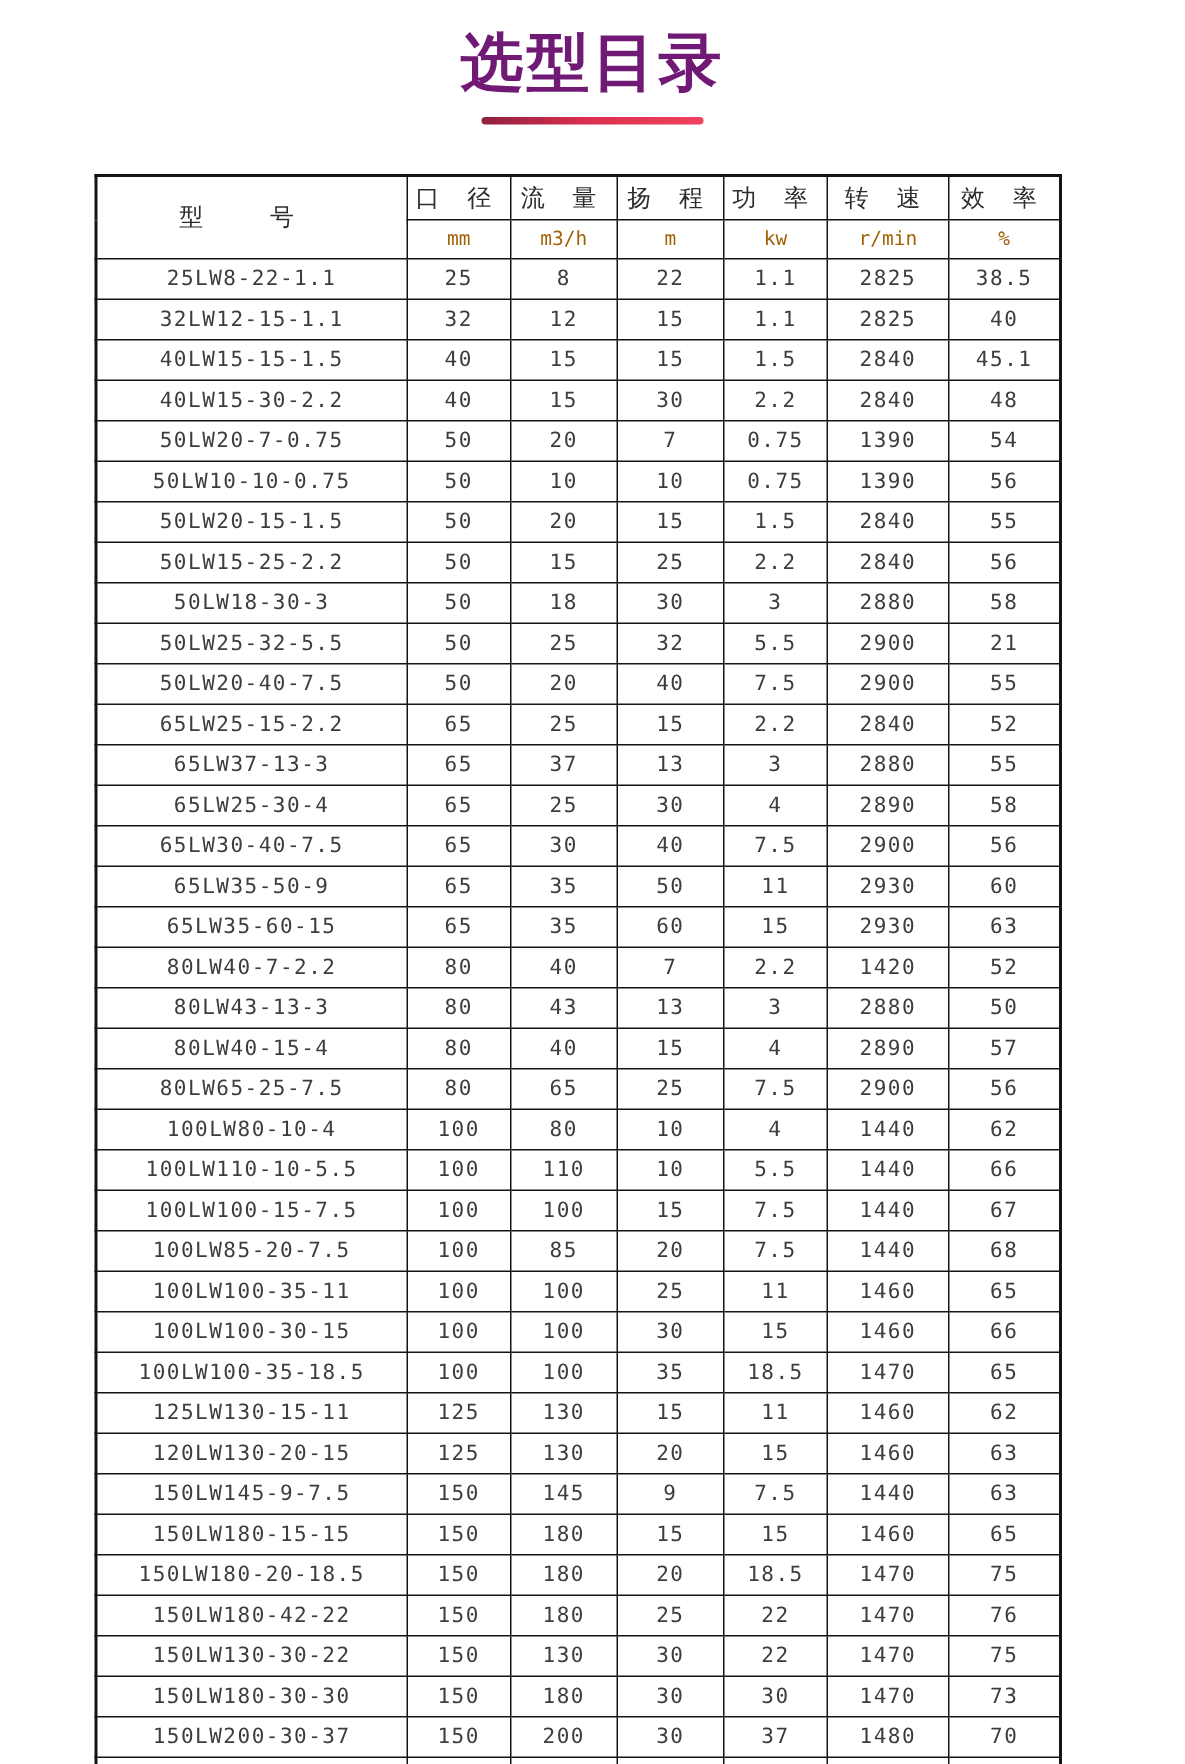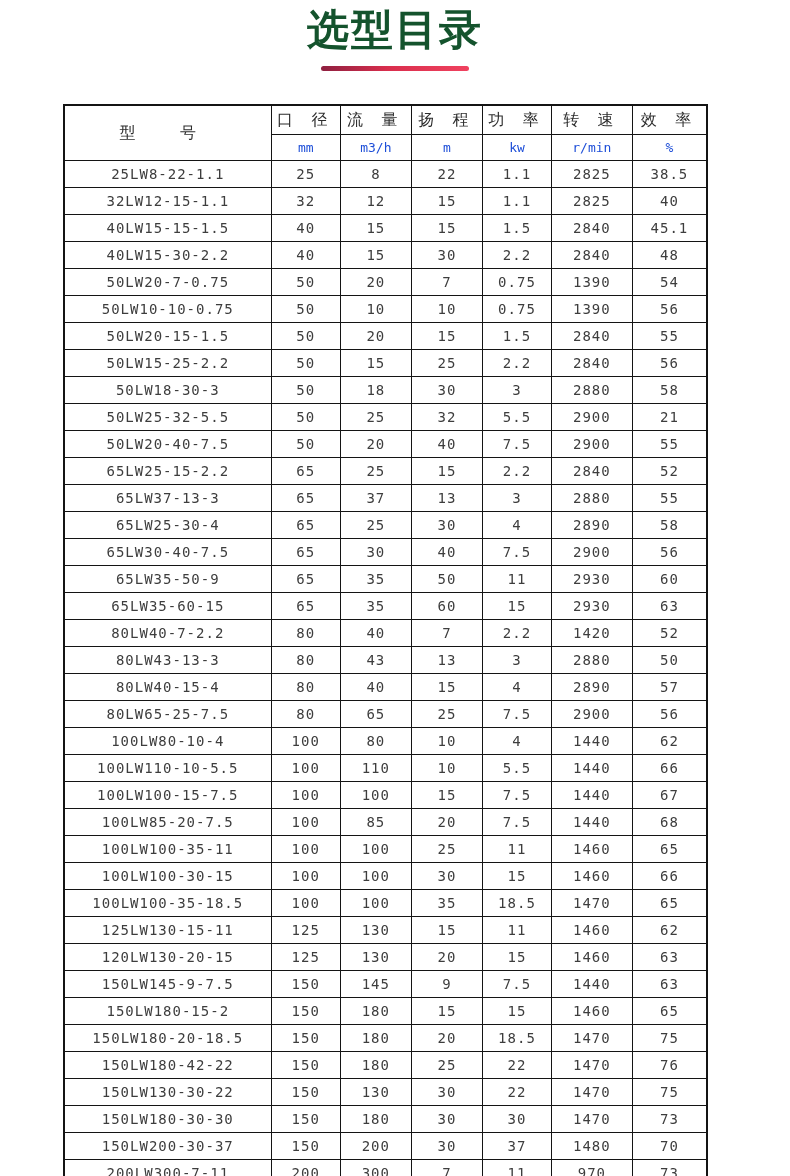--- a/index.html
+++ b/index.html
@@ -5,26 +5,26 @@
   html, body {
     margin: 0;
     padding: 0;
     width: 790px;
     height: 1176px;
     overflow: hidden;
     background: #ffffff;
     font-family: "Liberation Sans", sans-serif;
   }
   .page-title {
-    margin: 6px 0 0 0;
+    margin: 18px 0 0 0;
     text-align: center;
     font-size: 42px;
     line-height: 48px;
     font-weight: bold;
-    color: #14532d;
+    color: #701a75;
     letter-spacing: 2px;
   }
   .title-divider {
     width: 148px;
     height: 5px;
     margin: 12px auto 0 auto;
     border-radius: 3px;
     background: linear-gradient(90deg, #8e2040 0%, #d92e4d 45%, #f0425f 100%);
   }
   table.catalog {
@@ -52,21 +52,21 @@
     padding-left: 7px;
   }
   th.col-label-model {
     letter-spacing: 20px;
     padding-left: 20px;
   }
   th.unit-label {
     font-family: "DejaVu Sans Mono", monospace;
     font-size: 13px;
     font-weight: normal;
-    color: #1d4ed8;
+    color: #a16207;
   }
   table.catalog tbody td {
     height: 26px;
     font-family: "DejaVu Sans Mono", monospace;
     font-size: 14px;
     color: #3d3d3d;
     letter-spacing: 1px;
   }
 </style>
 </head>
@@ -378,21 +378,21 @@
       <tr>
         <td>150LW145-9-7.5</td>
         <td>150</td>
         <td>145</td>
         <td>9</td>
         <td>7.5</td>
         <td>1440</td>
         <td>63</td>
       </tr>
       <tr>
-        <td>150LW180-15-2</td>
+        <td>150LW180-15-15</td>
         <td>150</td>
         <td>180</td>
         <td>15</td>
         <td>15</td>
         <td>1460</td>
         <td>65</td>
       </tr>
       <tr>
         <td>150LW180-20-18.5</td>
         <td>150</td>

